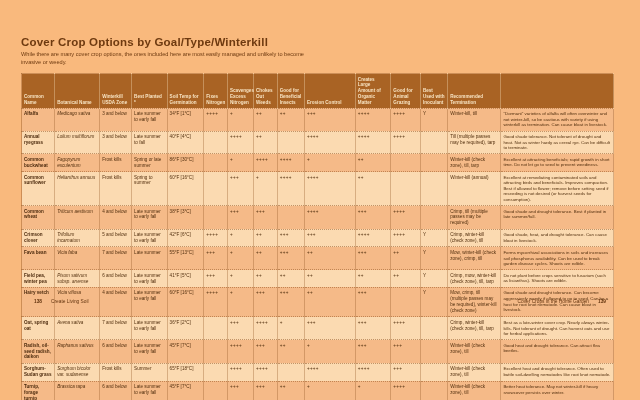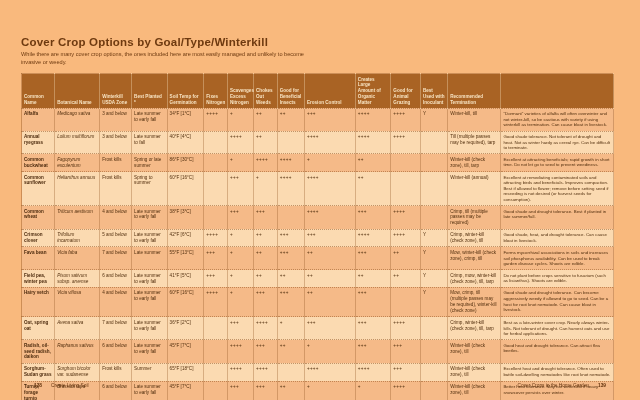--- a/index.html
+++ b/index.html
@@ -3,21 +3,21 @@
 <meta charset="utf-8">
 <style>
   html,body{margin:0;padding:0;}
   body{
     width:640px;height:400px;overflow:hidden;
     background:#f9b97d;
     font-family:"Liberation Sans",sans-serif;
     color:#5a3315;
     -webkit-font-smoothing:antialiased;
   }
-  .page{position:relative;width:640px;height:400px;}
+  .page{position:relative;width:640px;height:316px;}
   .content{padding:36px 26px 0 21px;}
   h1.title{
     margin:0 0 3px 0;
     font-size:11.5px;font-weight:bold;color:#6e3a10;letter-spacing:.2px;
   }
   p.subtitle{
     margin:0 0 7px 0;
     font-size:5.6px;line-height:1.35;color:#6e3a10;max-width:302px;
   }
   table.crops{

